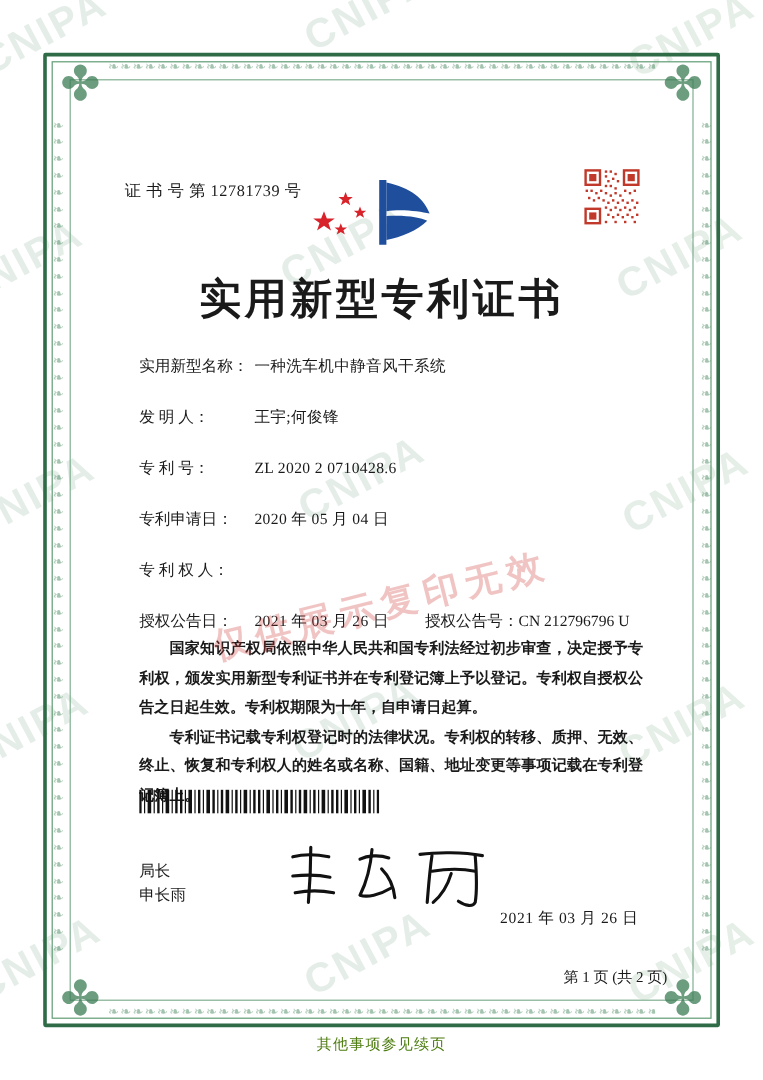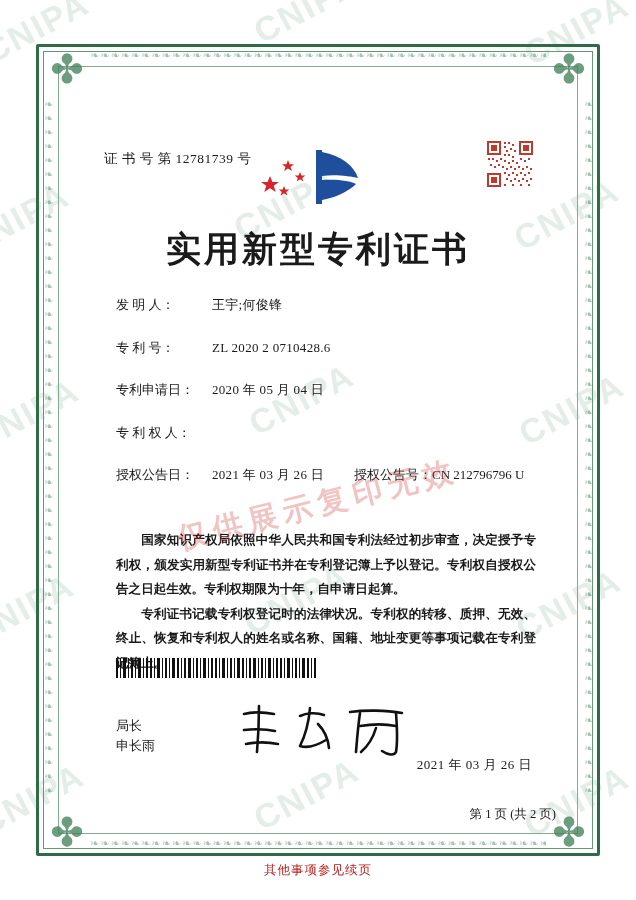--- a/index.html
+++ b/index.html
@@ -242,21 +242,21 @@
     font-size: 12.5px;
   }
 
   .footer-note {
     position: absolute;
     left: 0;
     right: 0;
     top: 862px;
     text-align: center;
     font-size: 12.5px;
-    color: #b91c1c;
+    color: #4d7c0f;
     letter-spacing: 1px;
     z-index: 2;
   }
 </style>
 </head>
 <body>
 
 <div class="wm-layer">
   <div class="wm" style="left:-20px;  top:8px;">CNIPA</div>
   <div class="wm" style="left:250px;  top:-12px;">CNIPA</div>
@@ -374,20 +374,24 @@
           <path d="M64,6 C84,10 96,20 100,32 C92,30 76,28 64,30 Z"></path>
           <path d="M64,34 C80,33 92,35 98,38 C90,46 76,52 64,54 Z"></path>
         </g>
       </svg>
     </div>
 
     <div class="title">实用新型专利证书</div>
 
     <div class="fields">
       <div class="frow">
+        <div class="flabel">实用新型名称：</div>
+        <div class="fvalue">一种洗车机中静音风干系统</div>
+      </div>
+      <div class="frow">
         <div class="flabel">发 明 人：</div>
         <div class="fvalue">王宇;何俊锋</div>
       </div>
       <div class="frow">
         <div class="flabel">专 利 号：</div>
         <div class="fvalue">ZL 2020 2 0710428.6</div>
       </div>
       <div class="frow">
         <div class="flabel">专利申请日：</div>
         <div class="fvalue">2020 年 05 月 04 日</div>

